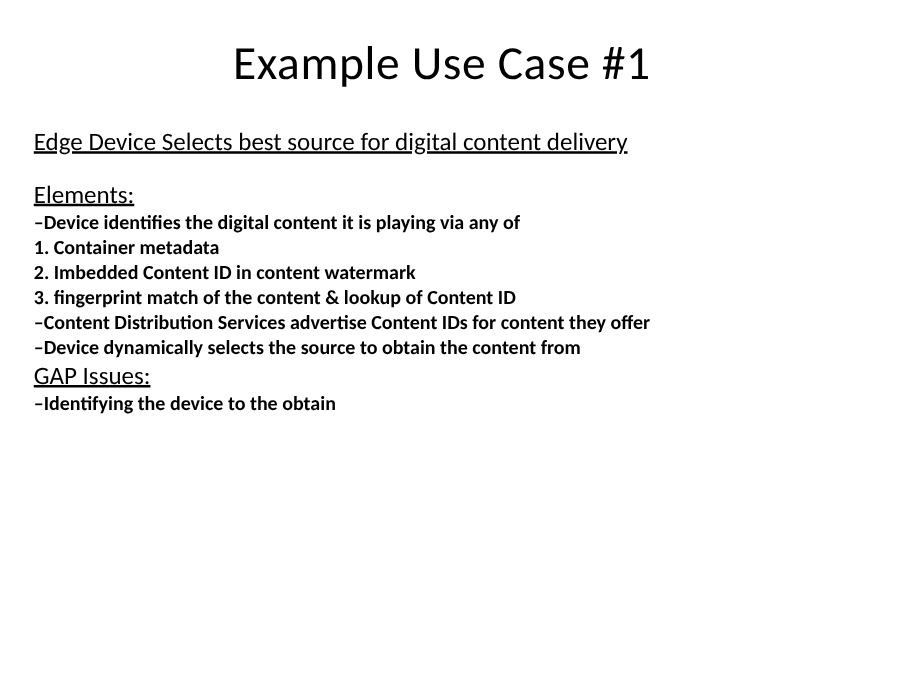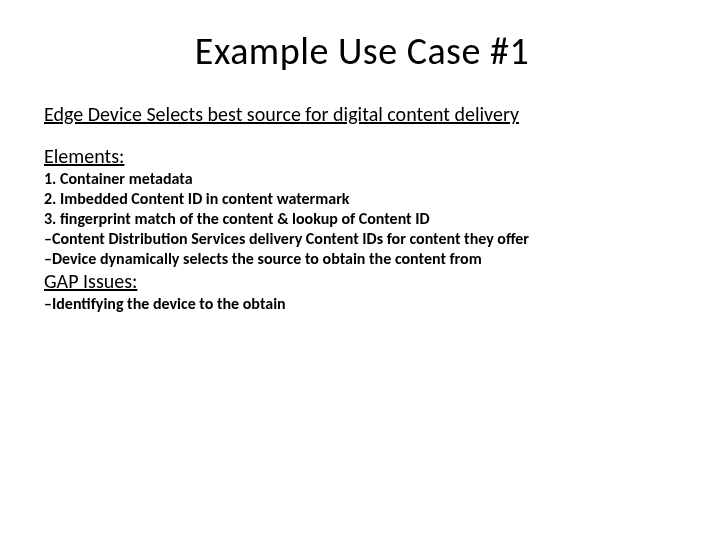--- a/index.html
+++ b/index.html
@@ -9,21 +9,21 @@
     height: 540px;
     background: #ffffff;
     font-family: Calibri, "Segoe UI", Arial, sans-serif;
     color: #000000;
   }
   .slide {
     position: relative;
     width: 720px;
     height: 540px;
     box-sizing: border-box;
-    padding: 28px 40px 0 44px;
+    padding: 28px 40px 0 27px;
   }
   .title {
     text-align: center;
     font-size: 38px;
     font-weight: 400;
     margin: 0 0 28px 0;
     letter-spacing: 0.5px;
   }
   .subtitle {
     font-size: 20px;
@@ -48,22 +48,23 @@
 </head>
 <body>
 
 <div class="slide">
 
   <h1 class="title">Example Use Case #1</h1>
 
   <p class="subtitle">Edge Device Selects best source for digital content delivery</p>
 
   <p class="section-label">Elements:</p>
+  <p class="body-line">–Device identifies the digital content it is playing via any of</p>
   <p class="body-line">1. Container metadata</p>
   <p class="body-line">2. Imbedded Content ID in content watermark</p>
   <p class="body-line">3. fingerprint match of the content &amp; lookup of Content ID</p>
-  <p class="body-line">–Content Distribution Services delivery Content IDs for content they offer</p>
+  <p class="body-line">–Content Distribution Services advertise Content IDs for content they offer</p>
   <p class="body-line">–Device dynamically selects the source to obtain the content from</p>
 
   <p class="section-label">GAP Issues:</p>
   <p class="body-line">–Identifying the device to the obtain</p>
 
 </div>
 
 </body></html>

